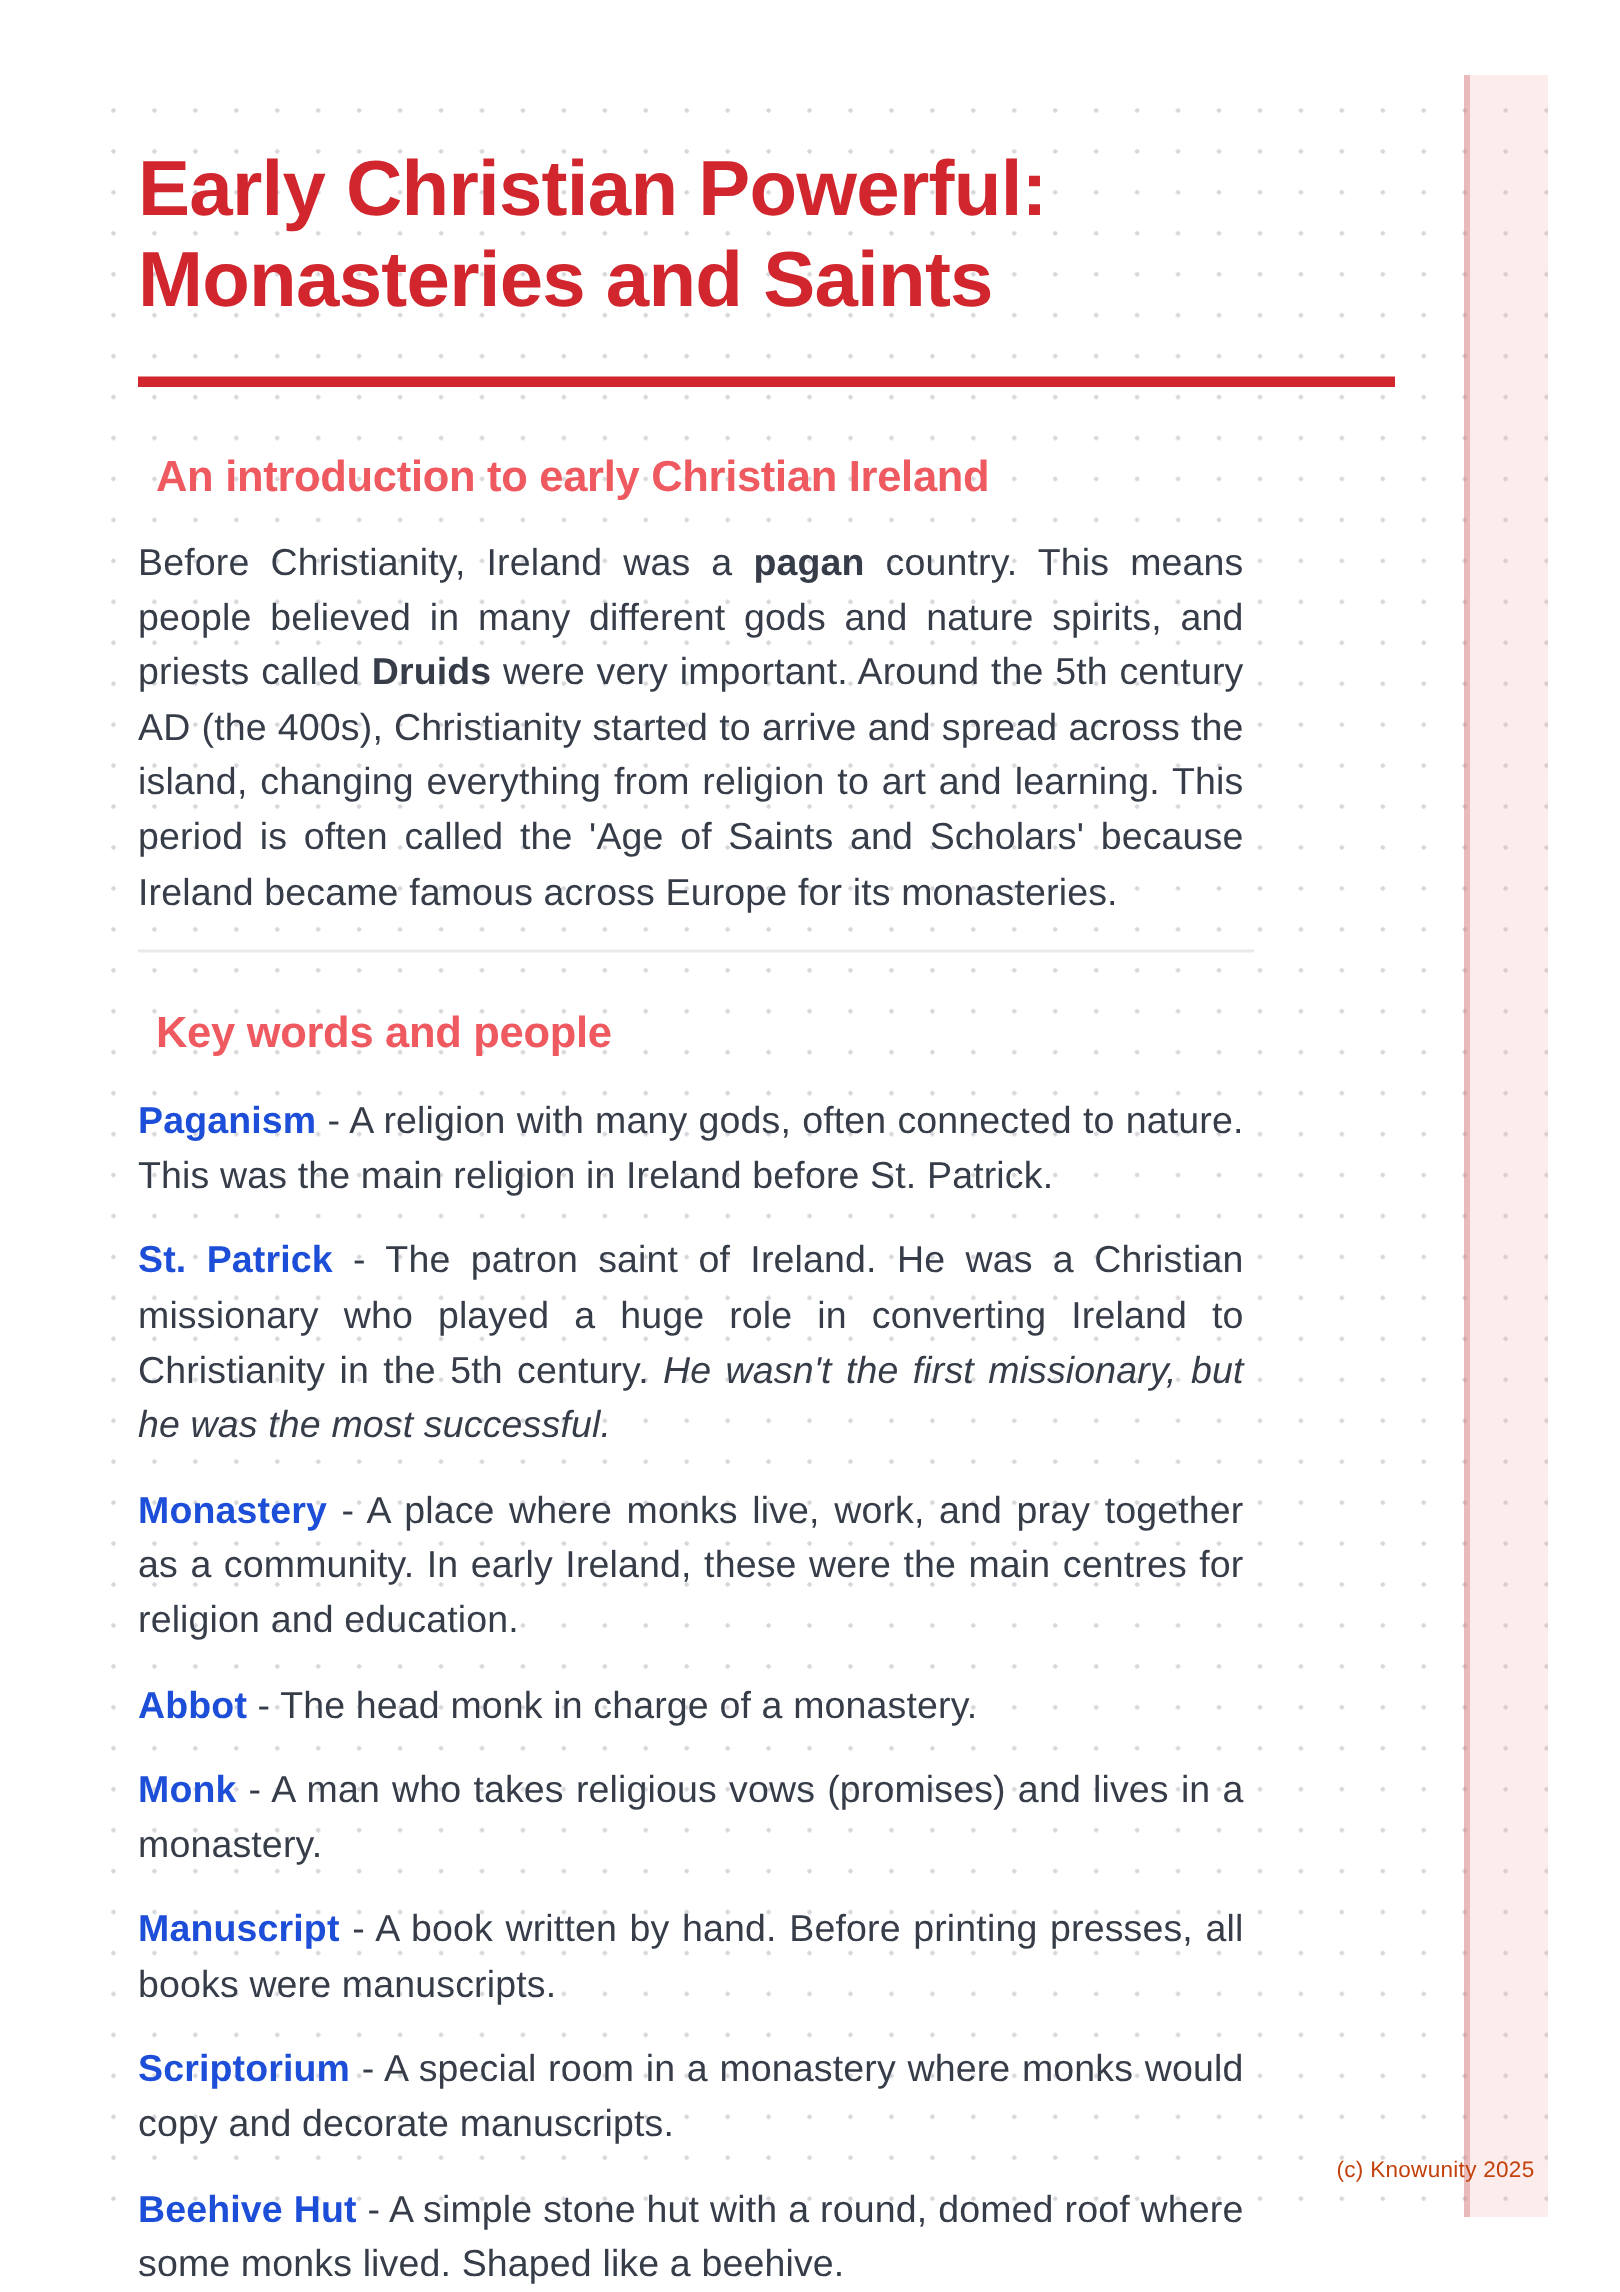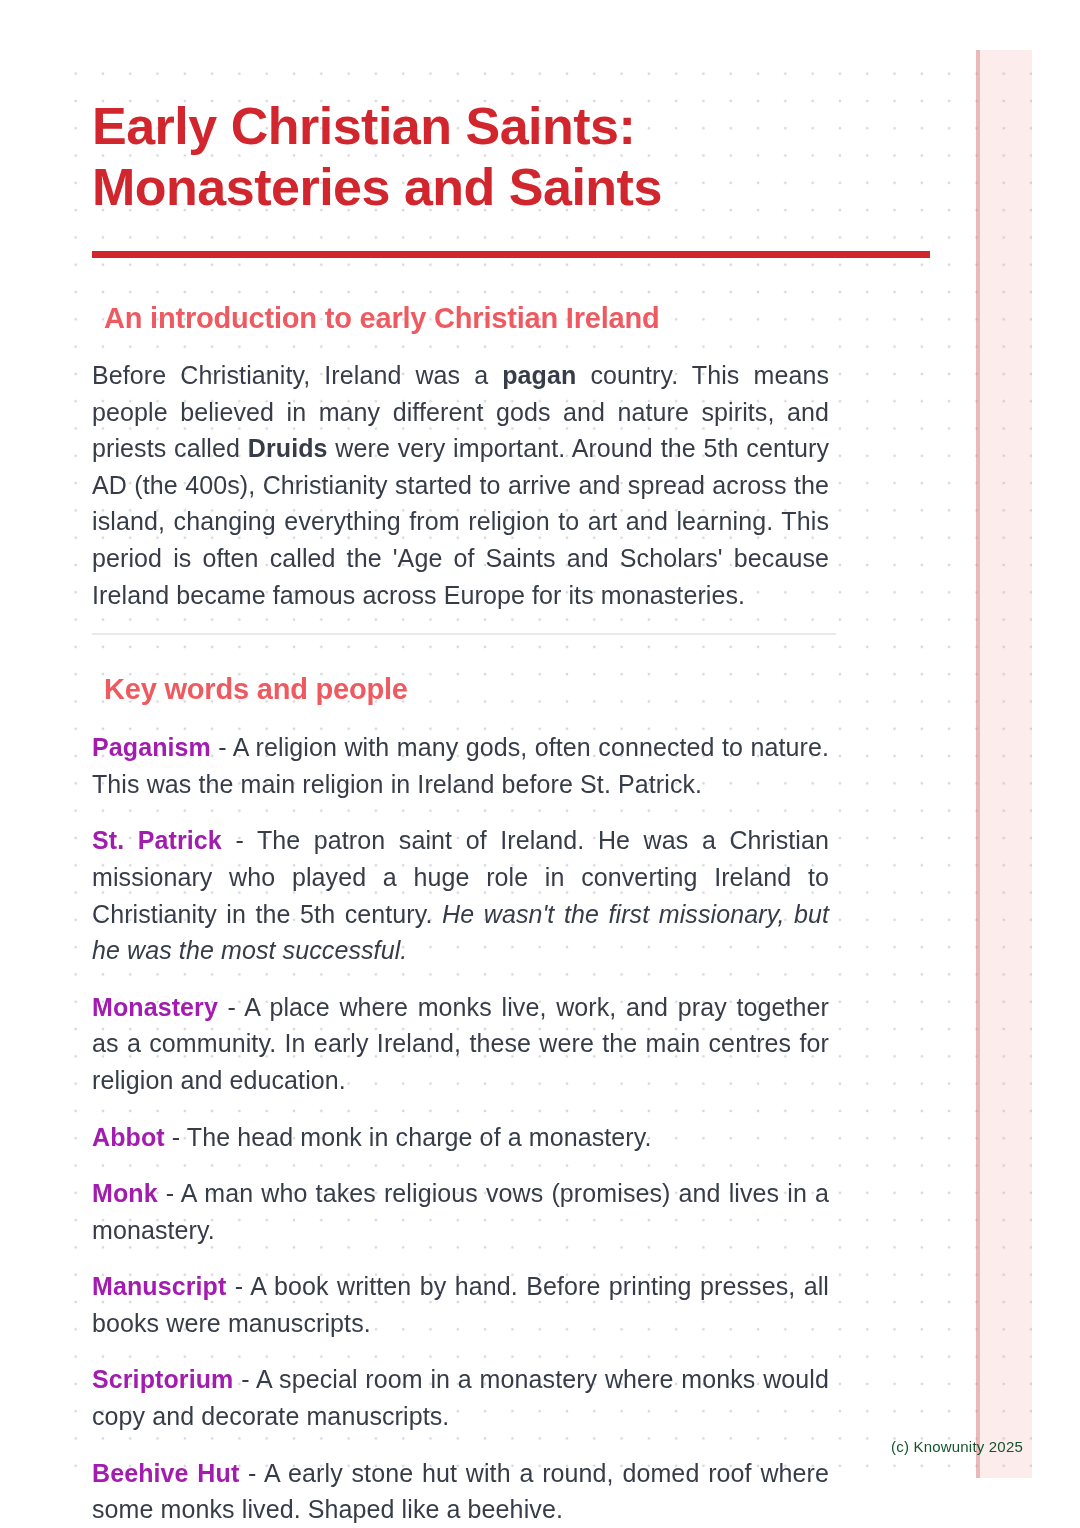--- a/index.html
+++ b/index.html
@@ -73,58 +73,58 @@
   .divider {
     margin-top: 20px;
     width: 744px;
     height: 2px;
     background: #e9e9eb;
   }
   .definitions { margin-top: 21px; }
   .definitions .para { margin-bottom: 20px; }
   .seg-bold { font-weight: bold; }
   .seg-italic { font-style: italic; }
-  .seg-term { font-weight: bold; color: #a21caf; }
+  .seg-term { font-weight: bold; color: #1d4ed8; }
   .watermark {
     position: absolute;
     left: 891px; top: 1438px;
     font-size: 15px;
     line-height: 18px;
-    color: #14532d;
+    color: #c2410c;
     letter-spacing: 0.2px;
     z-index: 4;
     white-space: nowrap;
   }
 </style>
 </head>
 <body>
 
 <div class="page">
   <div class="dots-layer"></div>
   <div class="accent-stripe"></div>
 
   <div class="content">
-    <h1 class="title"><span>Early Christian Saints:</span><br><span>Monasteries and Saints</span></h1>
+    <h1 class="title"><span>Early Christian Powerful:</span><br><span>Monasteries and Saints</span></h1>
 
     <div class="red-rule"></div>
 
     <h2 class="section-heading intro">An introduction to early Christian Ireland</h2>
 
     <p class="para intro"><span class="seg-normal">Before Christianity, Ireland was a </span><span class="seg-bold">pagan</span><span class="seg-normal"> country. This means people believed in many different gods and nature spirits, and priests called </span><span class="seg-bold">Druids</span><span class="seg-normal"> were very important. Around the 5th century AD (the 400s), Christianity started to arrive and spread across the island, changing everything from religion to art and learning. This period is often called the 'Age of Saints and Scholars' because Ireland became famous across Europe for its monasteries.</span></p>
 
     <div class="divider"></div>
 
     <h2 class="section-heading keywords">Key words and people</h2>
 
     <div class="definitions">
         <p class="para"><span class="seg-term">Paganism</span><span class="seg-normal"> - A religion with many gods, often connected to nature. This was the main religion in Ireland before St. Patrick.</span></p>
         <p class="para"><span class="seg-term">St. Patrick</span><span class="seg-normal"> - The patron saint of Ireland. He was a Christian missionary who played a huge role in converting Ireland to Christianity in the 5th century. </span><span class="seg-italic">He wasn't the first missionary, but he was the most successful.</span></p>
         <p class="para"><span class="seg-term">Monastery</span><span class="seg-normal"> - A place where monks live, work, and pray together as a community. In early Ireland, these were the main centres for religion and education.</span></p>
         <p class="para"><span class="seg-term">Abbot</span><span class="seg-normal"> - The head monk in charge of a monastery.</span></p>
         <p class="para"><span class="seg-term">Monk</span><span class="seg-normal"> - A man who takes religious vows (promises) and lives in a monastery.</span></p>
         <p class="para"><span class="seg-term">Manuscript</span><span class="seg-normal"> - A book written by hand. Before printing presses, all books were manuscripts.</span></p>
         <p class="para"><span class="seg-term">Scriptorium</span><span class="seg-normal"> - A special room in a monastery where monks would copy and decorate manuscripts.</span></p>
-        <p class="para"><span class="seg-term">Beehive Hut</span><span class="seg-normal"> - A early stone hut with a round, domed roof where some monks lived. Shaped like a beehive.</span></p>
+        <p class="para"><span class="seg-term">Beehive Hut</span><span class="seg-normal"> - A simple stone hut with a round, domed roof where some monks lived. Shaped like a beehive.</span></p>
       </div>
   </div>
 
   <div class="watermark">(c) Knowunity 2025</div>
 </div>
 
 </body></html>

